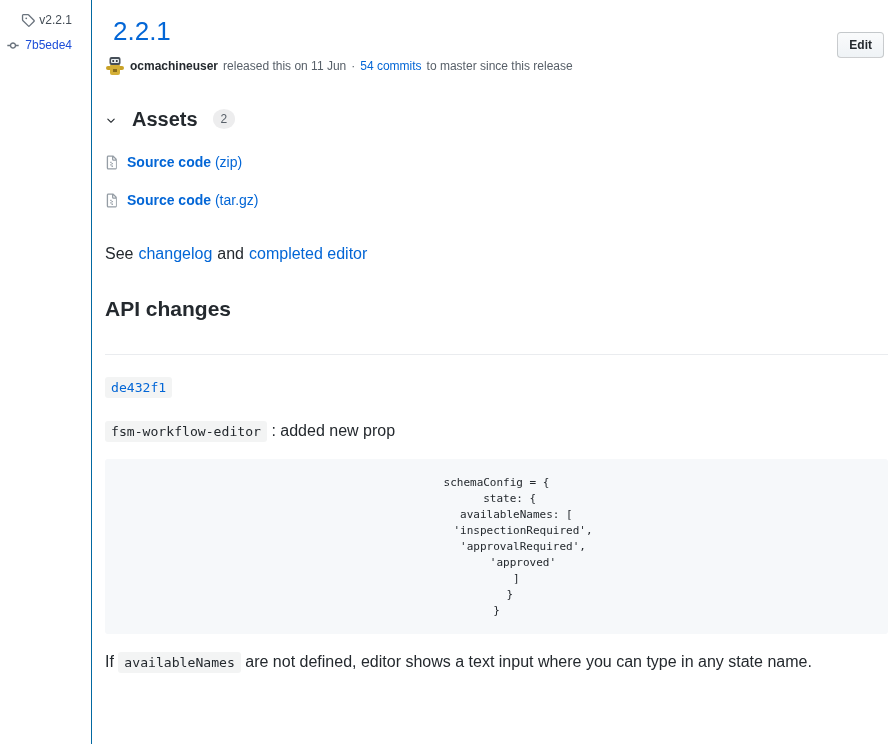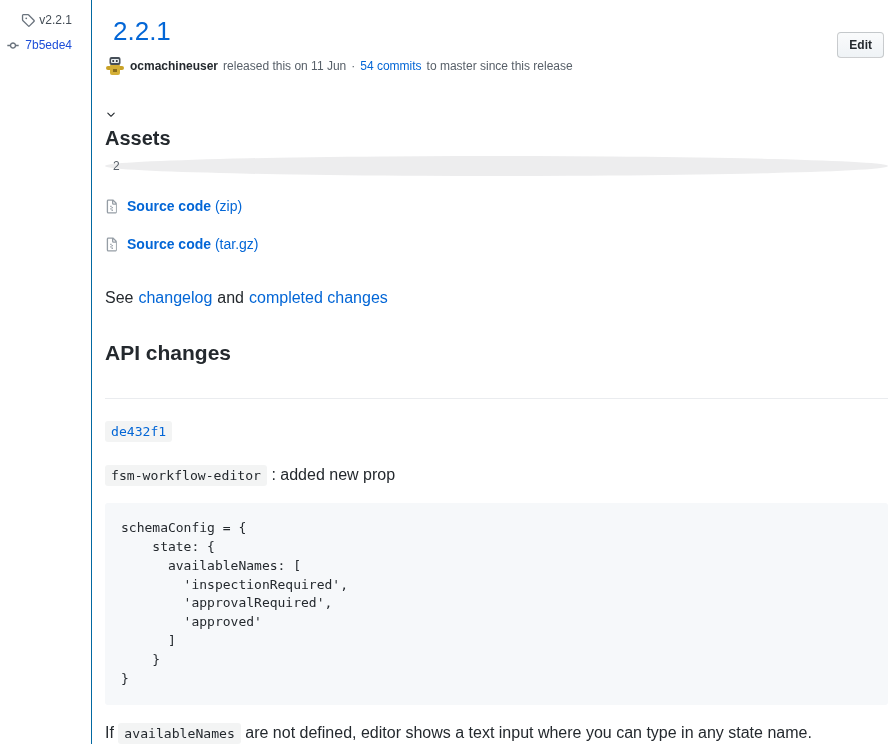--- a/index.html
+++ b/index.html
@@ -47,22 +47,22 @@
     display: flex; align-items: center; gap: 5px;
     margin-top: 0; font-size: 12px; color: #586069; line-height: 20px;
   }
   .release-meta .author { font-weight: 700; color: #24292e; text-decoration: none; cursor: pointer; }
   .release-meta .avatar { width: 20px; height: 20px; border-radius: 2px; display: block; }
   a.plain-link { color: #0366d6; text-decoration: none; cursor: pointer; }
 
   
   .assets { margin-top: 30px; }
   .assets-summary {
-    display: flex; gap: 5px; cursor: pointer;
-    font-size: 20px; font-weight: 600; color: #24292e; line-height: 26px; flex-direction: column;
+    display: flex; align-items: center; gap: 15px; cursor: pointer;
+    font-size: 20px; font-weight: 600; color: #24292e; line-height: 26px;
   }
   .assets-summary .chev { fill: #24292e; margin-top: 2px; }
   .assets-count {
     background: rgba(27,31,35,0.08); color: #586069;
     font-size: 12px; font-weight: 400; line-height: 12px;
     padding: 4px 8px; border-radius: 50%;
   }
   .asset-item { display: flex; align-items: center; gap: 8px; margin-top: 22px; font-size: 14px; }
   .asset-item svg { fill: #959da5; }
   .asset-link { color: #0366d6; text-decoration: none; cursor: pointer; }
@@ -88,22 +88,22 @@
     font-family: "DejaVu Sans Mono", "Liberation Mono", monospace;
     font-size: 82%;
     background: rgba(27,31,35,0.05);
     padding: 3px 6px; border-radius: 3px;
   }
   .ref-line { margin: 20px 0; }
   .prop-line { margin: 20px 0 16px 0; }
   pre.code-block {
     background: #f6f8fa; border-radius: 3px;
     padding: 16px; margin: 16px 0;
-    font-size: 13px; line-height: 1.45;
-    overflow: auto; white-space: pre; color: #24292e;
+    font-size: 11px; line-height: 1.45;
+    overflow: auto; white-space: pre; color: #24292e; text-align: center;
   }
   p.body-para { margin: 0 0 16px 0; }
 </style>
 </head>
 <body>
 
 <div class="page">
 
   <aside class="tag-sidebar">
     <div class="tag-row">
@@ -169,21 +169,21 @@
         <a class="asset-link"><strong>Source code</strong> <span>(tar.gz)</span></a>
       </div>
     </div>
 
     <div class="markdown">
 
       <p class="see-line">
         <span>See</span>
         <a class="plain-link">changelog</a>
         <span>and</span>
-        <a class="plain-link">completed changes</a>
+        <a class="plain-link">completed editor</a>
       </p>
 
       <h1>API changes</h1>
 
       <p class="ref-line">
         <a class="code-link">de432f1</a>
       </p>
 
       <p class="prop-line">
         <code class="inline-code">fsm-workflow-editor</code>

